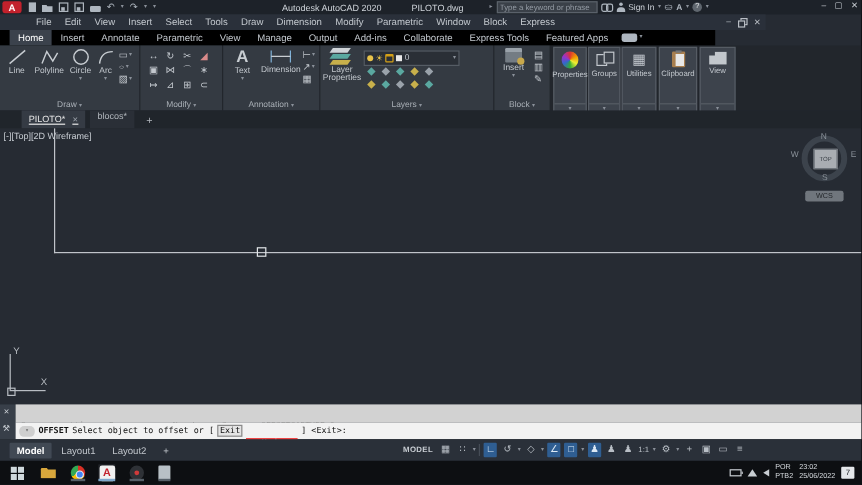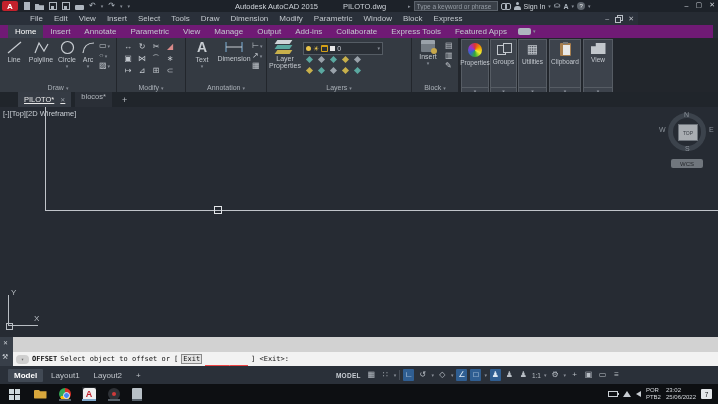--- a/index.html
+++ b/index.html
@@ -37,21 +37,21 @@
   .winbtns{right:3px;top:1px;gap:7px;font-size:7px;color:#c9ced4;}
   
   .menubar{left:0;top:12px;width:638px;height:13px;background:#2a303a;font-size:8px;}
   .menu-items{left:30px;top:0;height:13px;gap:11px;}
   .menu-item{color:#c3c8ce;cursor:default;}
   .doc-winbtns{right:4px;top:0;height:13px;gap:6px;font-size:7px;color:#b9bec5;}
   .restore-glyph{position:relative;width:7px;height:7px;display:inline-block;}
   .restore-glyph::before{content:"";position:absolute;left:2px;top:0;width:4px;height:4px;border:1px solid #b9bec5;}
   .restore-glyph::after{content:"";position:absolute;left:0;top:2px;width:4px;height:4px;border:1px solid #b9bec5;background:#2a303a;}
   
-  .ribbontabs{left:0;top:25px;width:713px;height:13px;background:#701a75;font-size:8px;text-align:center;}
+  .ribbontabs{left:0;top:25px;width:596px;height:13px;background:#000000;font-size:8px;text-align:center;}
   .rtabs{left:8px;top:0;height:13px;gap:0;}
   .rtab{padding:0 7px;height:13px;display:flex;align-items:center;color:#c3c8ce;}
   .rtab.active{background:#3b424c;color:#fff;}
   .ribbon-opt{width:13px;height:7px;background:#aeb6bf;border-radius:2px;display:inline-block;}
   
   .ribbon{left:0;top:38px;width:718px;height:54px;background:#22262c;}
   .panel{position:absolute;top:0;height:54px;background:#343a42;}
   .panel-footer{position:absolute;bottom:1px;left:0;right:0;text-align:center;font-size:7px;color:#aab0b7;}
   .bigbtn{position:absolute;top:2px;display:flex;flex-direction:column;align-items:center;gap:1px;}
   .bigbtn .lbl{font-size:7px;color:#c3c8ce;}
@@ -158,21 +158,21 @@
       <span class="qi-open"></span>
       <span class="qi-save"></span>
       <span class="qi-save"></span>
       <span class="qi-print"></span>
       <span class="glyph" style="font-size:8px">↶</span>
       <span class="tiny-dd">▾</span>
       <span class="glyph" style="font-size:8px">↷</span>
       <span class="tiny-dd">▾</span>
       <span class="tiny-dd">▾</span>
     </div>
-    <span class="abs title-text" style="left:235px">Autodesk AutoCAD 2015</span>
+    <span class="abs title-text" style="left:235px">Autodesk AutoCAD 2020</span>
     <span class="abs title-text" style="left:343px">PILOTO.dwg</span>
     <div class="abs flex search-wrap">
       <span class="tiny-dd">▸</span>
       <input class="search-input" placeholder="Type a keyword or phrase" style="">
       <span class="binoc"></span>
       <span class="person-ic"></span>
       <span style="font-size:7px;color:#cfd4da">Sign In</span>
       <span class="tiny-dd">▾</span>
       <span class="glyph" style="font-size:8px">⛀</span>
       <span class="glyph" style="font-size:7px;font-weight:bold">A</span>

